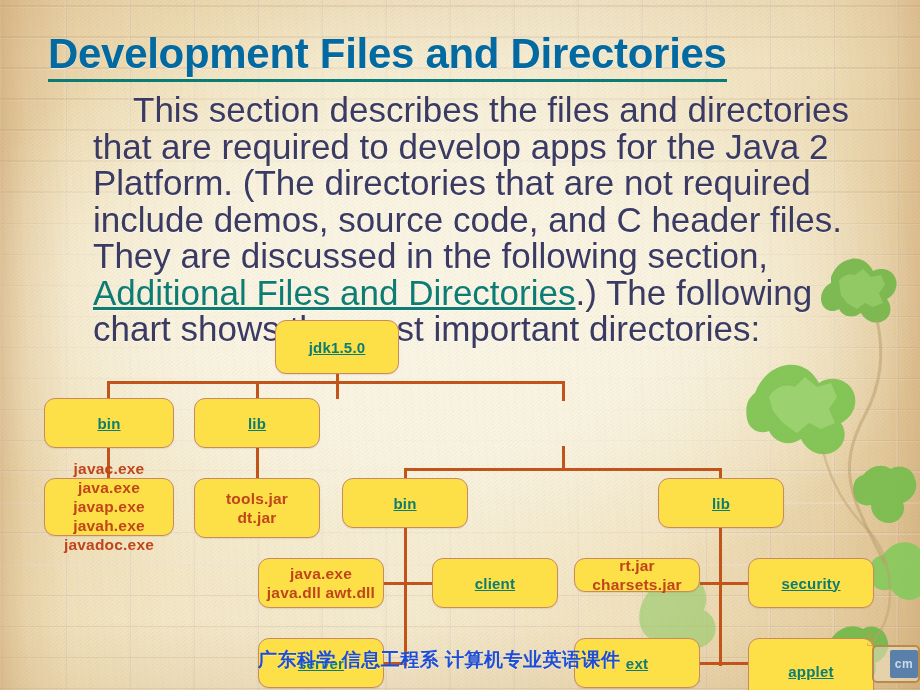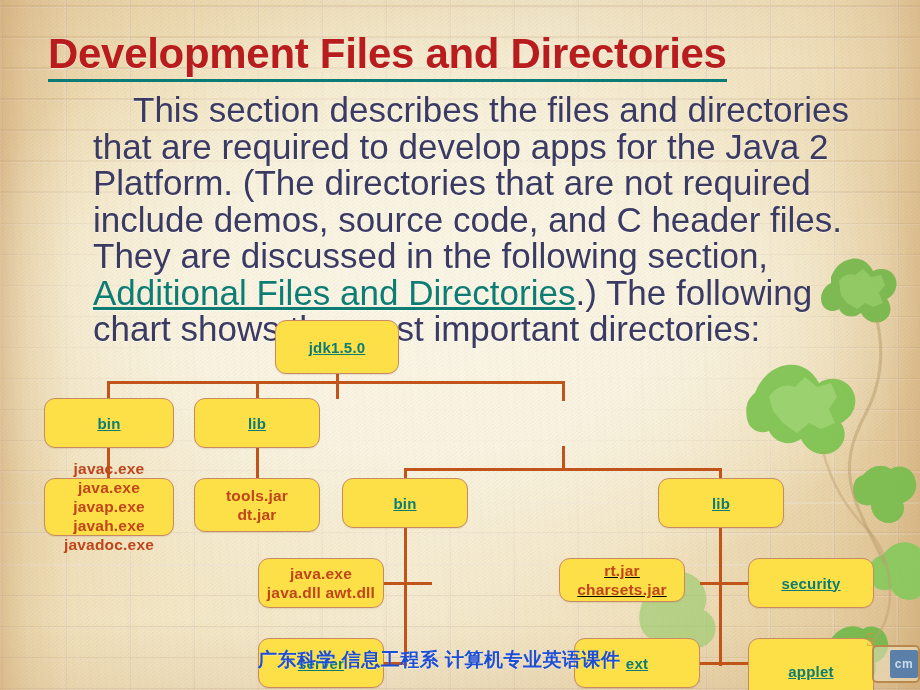--- a/index.html
+++ b/index.html
@@ -60,21 +60,21 @@
       linear-gradient(0deg, rgba(190,145,90,0.16) 0px, rgba(0,0,0,0) 70px);
   }
 
   
   .ivy{position:absolute;pointer-events:none;}
 
   
   #title{
     position:absolute;left:48px;top:30px;
     font-size:42px;font-weight:bold;
-    color:#b91c1c;
+    color:#0369a1;
     letter-spacing:-0.3px;
     text-shadow:0 1px 0 rgba(255,255,255,.55);
     white-space:nowrap;
   }
   #title .ul{
     display:block;position:absolute;left:0;right:0;bottom:-4px;
     height:3px;background:#0b7b76;
   }
   #body{
     position:absolute;left:46px;top:92px;width:800px;
@@ -236,42 +236,45 @@
     <div class="node leaf overflow" style="left:44px;top:478px;width:130px;height:58px;">
       <span class="lbl" style="margin-top:-48px;">
         <span>javac.exe</span><br>
         <span>java.exe</span><br>
         <span>javap.exe</span><br>
         <span>javah.exe</span><br>
         <span>javadoc.exe</span>
       </span>
     </div>
 
-    <div class="node leaf" style="left:194px;top:478px;width:126px;height:54px;">
+    <div class="node leaf" style="left:194px;top:478px;width:126px;height:60px;">
       <span class="lbl">
         <span>tools.jar</span><br>
         <span>dt.jar</span>
       </span>
     </div>
 
     <div class="node" style="left:342px;top:478px;width:126px;height:50px;">
       <span class="lbl">bin</span>
     </div>
     <div class="node" style="left:658px;top:478px;width:126px;height:50px;">
       <span class="lbl">lib</span>
     </div>
 
     <div class="node leaf" style="left:258px;top:558px;width:126px;height:50px;">
       <span class="lbl">
         <span>java.exe</span><br>
         <span class="two">java.dll    awt.dll</span>
       </span>
     </div>
-
-    <div class="node leaf" style="left:559px;top:558px;width:126px;height:44px;text-decoration:underline;">
+    <div class="node" style="left:432px;top:558px;width:126px;height:50px;">
+      <span class="lbl">client</span>
+    </div>
+
+    <div class="node leaf" style="left:574px;top:558px;width:126px;height:34px;">
       <span class="lbl">
         <span>rt.jar</span><br>
         <span>charsets.jar</span>
       </span>
     </div>
     <div class="node" style="left:748px;top:558px;width:126px;height:50px;">
       <span class="lbl">security</span>
     </div>
 
     <div class="node" style="left:258px;top:638px;width:126px;height:50px;">

